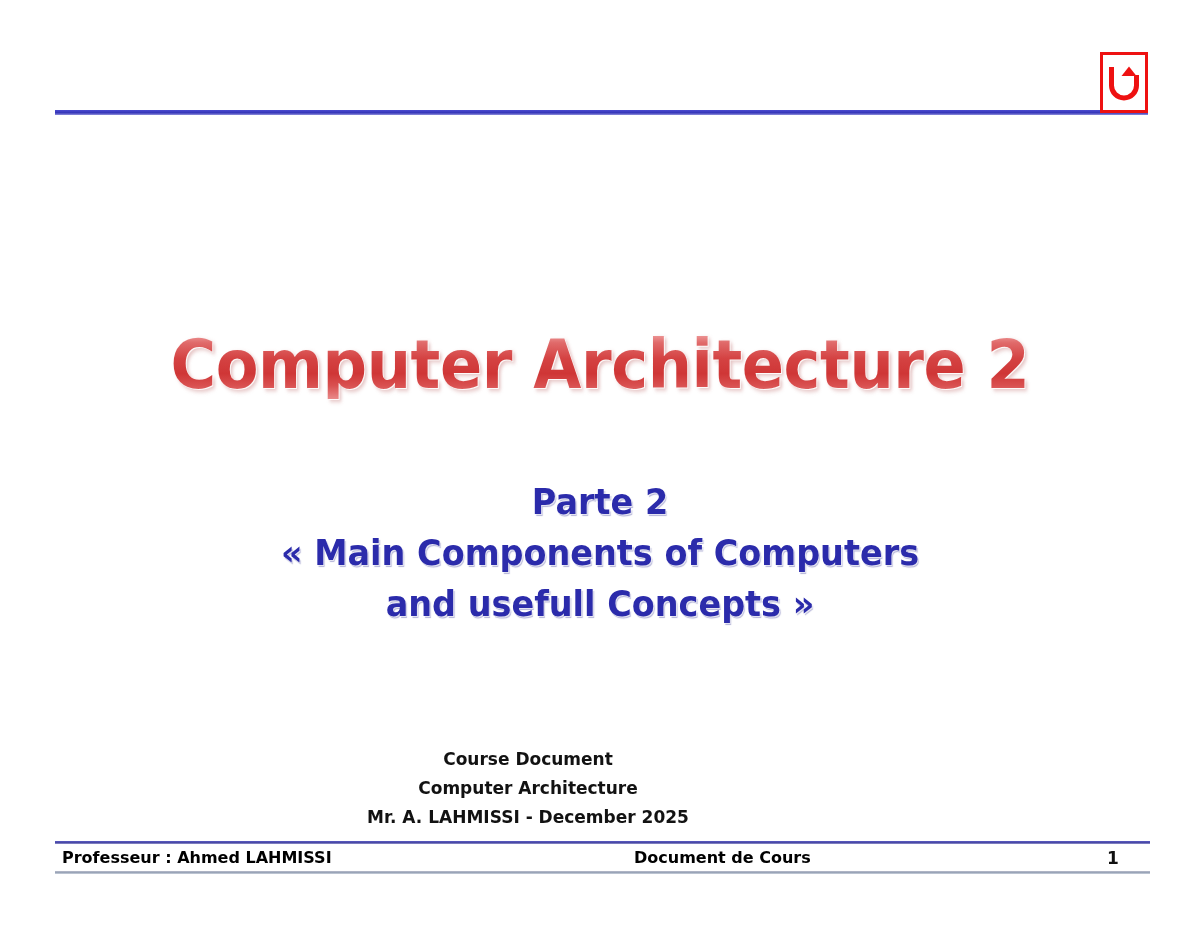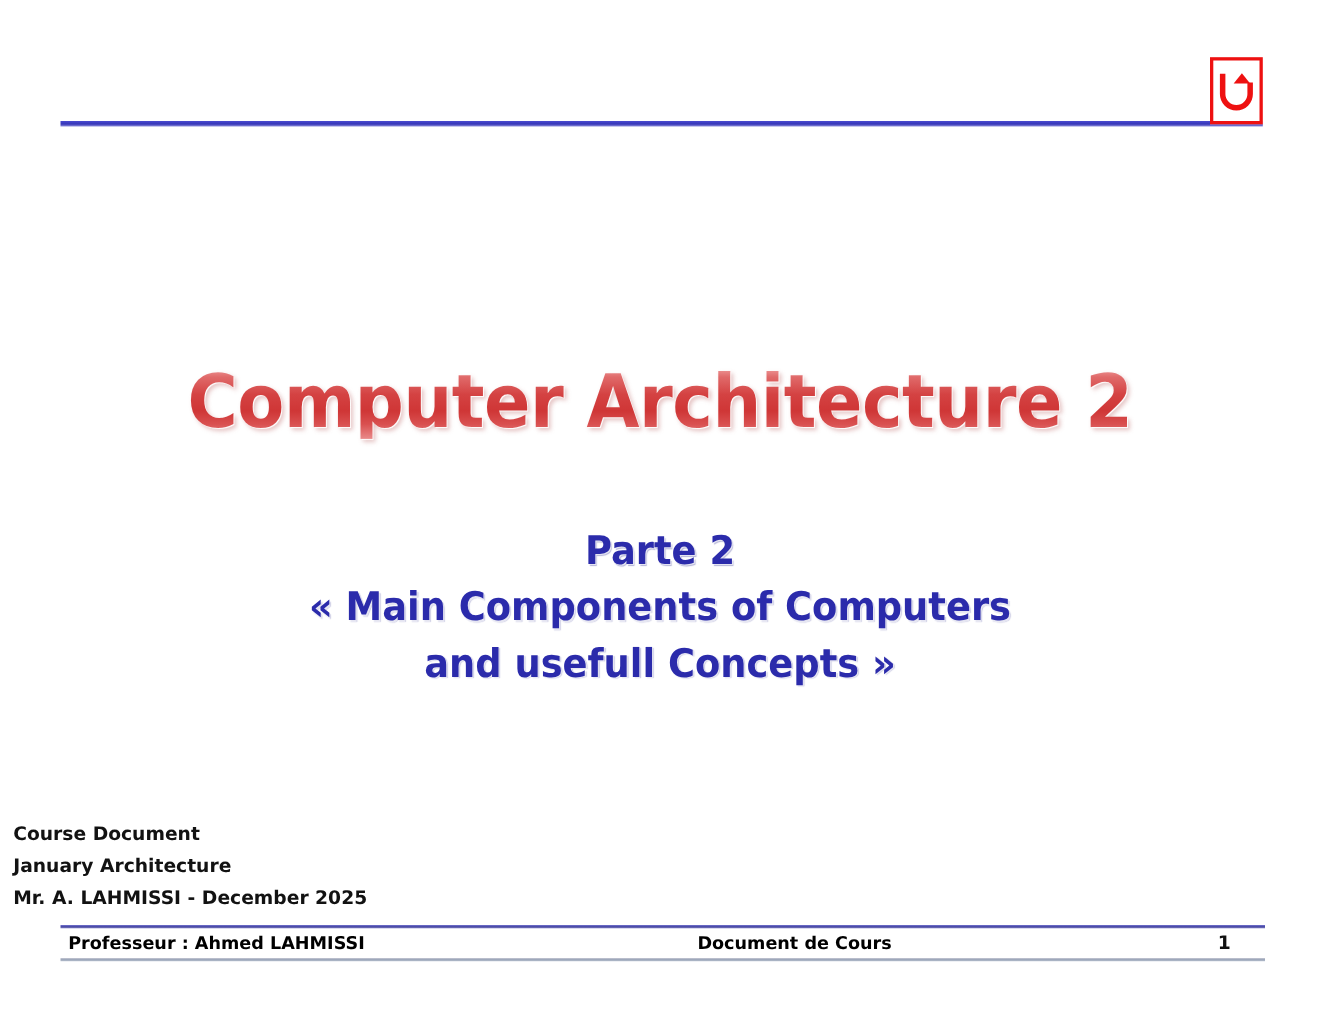--- a/index.html
+++ b/index.html
@@ -90,27 +90,26 @@
     transform-origin: 50% 50%;
   }
   .subtitle .ln { display: block; white-space: nowrap; }
 
   
   .credits {
     position: absolute;
     left: 0;
     top: 745px;
     width: 1056px;
-    text-align: left;
+    text-align: center;
     font-family: "DejaVu Sans", sans-serif;
     font-weight: bold;
     font-size: 17px;
     line-height: 29px;
     color: #121212;
-    margin-left: 12px;
   }
   .credits .ln { display: block; white-space: nowrap; }
 
   
   .footer-rule-top {
     position: absolute;
     left: 55px;
     top: 841px;
     width: 1095px;
     height: 3px;
@@ -156,21 +155,21 @@
   <div class="main-title">Computer Architecture 2</div>
 
   <div class="subtitle">
     <span class="ln">Parte 2</span>
     <span class="ln">« Main Components of Computers</span>
     <span class="ln">and usefull Concepts »</span>
   </div>
 
   <div class="credits">
     <span class="ln">Course Document</span>
-    <span class="ln">January Architecture</span>
+    <span class="ln">Computer Architecture</span>
     <span class="ln">Mr. A. LAHMISSI  -  December 2025</span>
   </div>
 
   <div class="footer-rule-top"></div>
   <div class="footer-text footer-left">Professeur :  Ahmed   LAHMISSI</div>
   <div class="footer-text footer-center">Document de Cours</div>
   <div class="footer-text footer-page">1</div>
   <div class="footer-rule-bottom"></div>
 
 </div>

